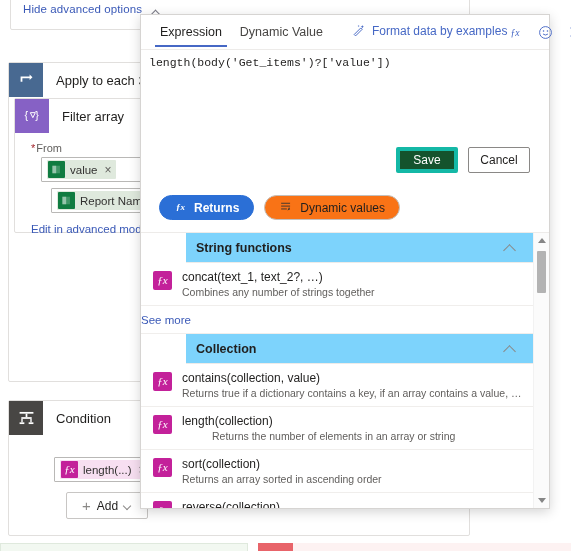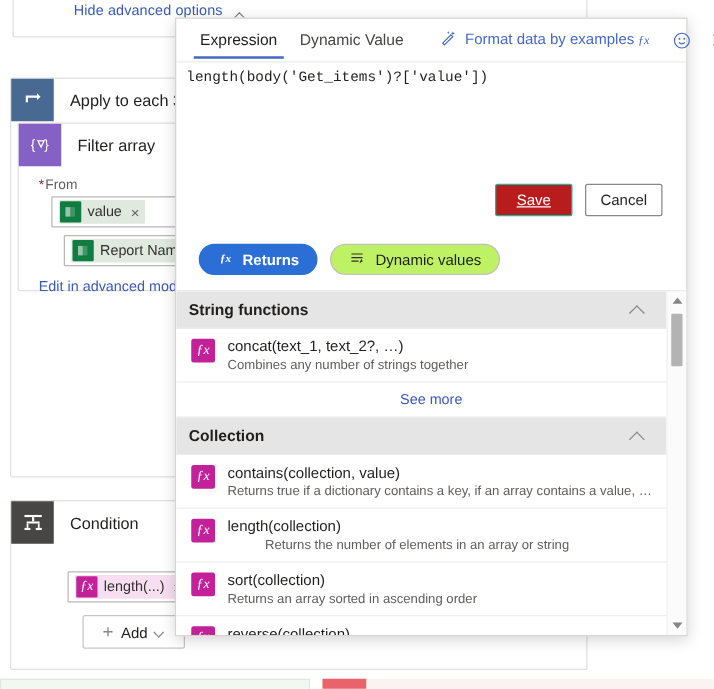--- a/index.html
+++ b/index.html
@@ -38,21 +38,20 @@
     box-sizing: border-box;
   }
   #hide-adv-row {
     position: absolute;
     left: 12px;
     top: 30px;
     display: flex;
     align-items: flex-end;
     gap: 9px;
     cursor: pointer;
-    margin-left: 36px;
   }
   #hide-adv-row .lbl {
     color: #3a59b7;
     font-size: 11.5px;
     letter-spacing: .1px;
   }
   .chev-up {
     width: 10px; height: 6px;
     position: relative;
   }
@@ -334,24 +333,23 @@
     min-width: 62px;
     border-radius: 2px;
     font-size: 12px;
     cursor: pointer;
     display: flex;
     align-items: center;
     justify-content: center;
     box-sizing: border-box;
   }
   #save-btn {
-    background: #b91c1c;
+    background: #14532d;
     color: #ffffff;
-    border: 1px solid #14b8a6;
-    text-decoration: underline;
+    border: 4px solid #14b8a6;
   }
   #cancel-btn {
     background: #ffffff;
     color: #201f1e;
     border: 1px solid #8a8886;
   }
 
   
   #pill-row {
     display: flex;
@@ -370,41 +368,42 @@
     box-sizing: border-box;
     white-space: nowrap;
   }
   .pill.on {
     background: #2b6fd6;
     color: #ffffff;
     border: 1px solid #2b6fd6;
     font-weight: bold;
   }
   .pill.off {
-    background: #bef264;
+    background: #f97316;
     color: #201f1e;
     border: 1px solid #c2c0be;
   }
 
   
   #fnlist {
     border-top: 1px solid #edebe9;
     height: 275px;
     overflow: hidden;
     position: relative;
     background: #ffffff;
   }
   .grp-head {
     height: 30px;
-    background: #e5e5e5;
+    background: #7dd3fc;
     display: flex;
     align-items: center;
     padding: 0 10px 0 10px;
     border-bottom: 1px solid #edebe9;
     box-sizing: border-box;
+    margin-left: 45px;
   }
   .grp-head .gt {
     font-size: 12.5px;
     color: #201f1e;
     font-weight: bold;
   }
   .grp-head .chev {
     margin-left: auto;
     margin-right: 22px;
   }
@@ -454,21 +453,20 @@
     color: #605e5c;
     margin-top: 2px;
     white-space: nowrap;
     overflow: hidden;
     text-overflow: ellipsis;
   }
   #see-more-row {
     height: 27px;
     display: flex;
     align-items: center;
-    justify-content: center;
     border-bottom: 1px solid #f0eeec;
     cursor: pointer;
   }
   #see-more-row .sm {
     color: #3a59b7;
     font-size: 11.5px;
   }
 
   
   #fn-scroll {

